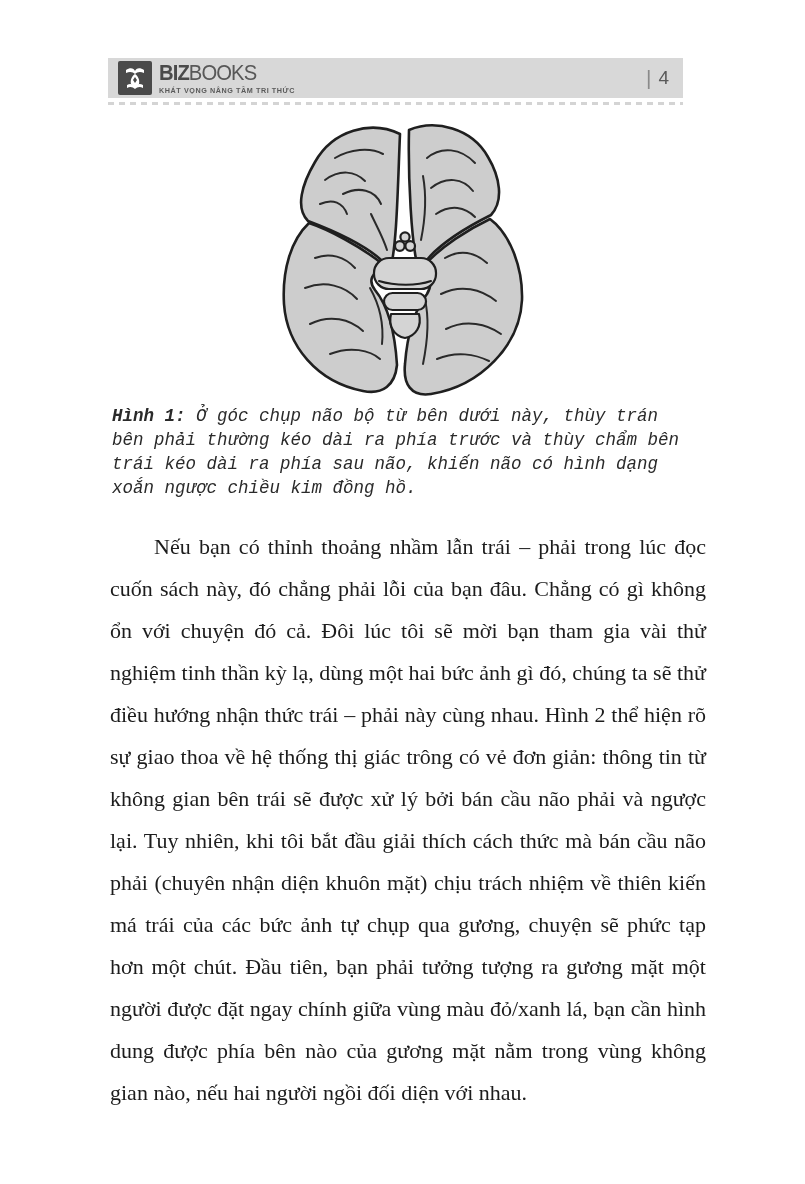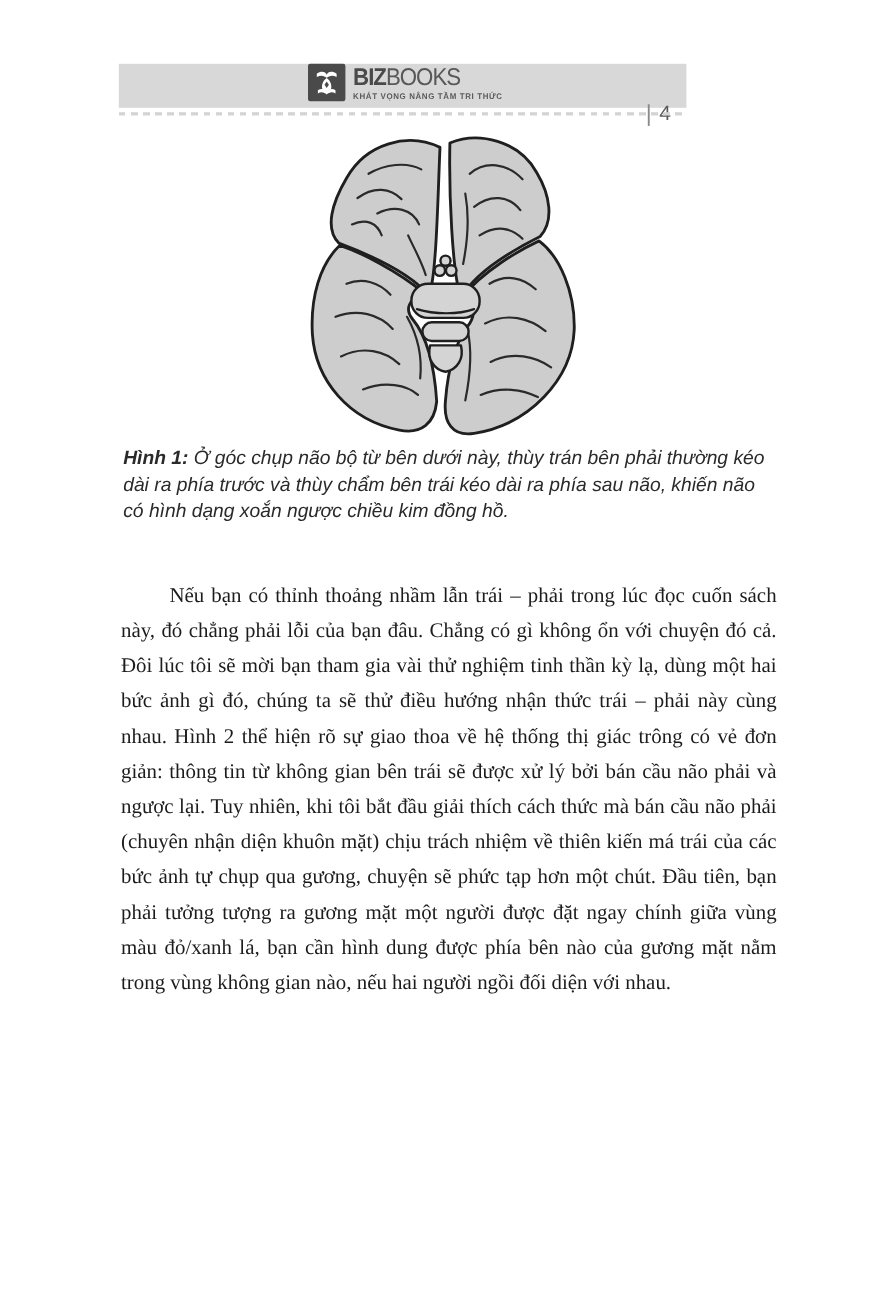--- a/index.html
+++ b/index.html
@@ -7,23 +7,23 @@
     width:805px;height:1184px;
     background:#ffffff;
     font-family:"Liberation Sans",sans-serif;
     position:relative;
     overflow:hidden;
   }
   .page{position:absolute;inset:0;}
 
   
   .header-band{
-    position:absolute;left:108px;top:58px;width:516px;height:40px;
+    position:absolute;left:108px;top:58px;width:575px;height:40px;
     background:#d8d8d8;
-    display:flex;align-items:center;flex-direction:column;
+    display:flex;align-items:center;
   }
   .header-band::after{
     content:"";position:absolute;left:0;right:0;bottom:-7px;height:3px;
     background:repeating-linear-gradient(90deg,#d4d4d4 0 6px,transparent 6px 11px);
   }
   .logo-wrap{display:flex;align-items:center;margin-left:10px;}
   .logo-square{
     width:34px;height:34px;background:#4a4a4a;border-radius:2px;
     display:flex;align-items:center;justify-content:center;flex:0 0 auto;
   }
@@ -48,31 +48,31 @@
   
   .figure-wrap{
     position:absolute;left:108px;top:118px;width:594px;
     display:flex;justify-content:center;
   }
   .brain-svg{display:block;}
 
   
   .caption{
     position:absolute;left:112px;top:404px;width:584px;
-    font-family:Liberation Sans, sans-serif;
+    font-family:Liberation Mono, monospace;
     font-style:italic;font-size:17.5px;line-height:24px;color:#2a2a2a;
     text-align:left;
   }
   .caption-label{font-weight:700;}
 
   
   .body-text{
     position:absolute;left:110px;top:526px;width:596px;
     font-family:"Liberation Serif",serif;
-    font-size:19px;line-height:32px;color:#1c1c1c;
+    font-size:22px;line-height:42px;color:#1c1c1c;
     text-align:justify;
   }
   .body-text p{margin:0;text-indent:44px;}
 </style>
 </head>
 <body>
 
 <div class="page">
 
   <div class="header-band">

